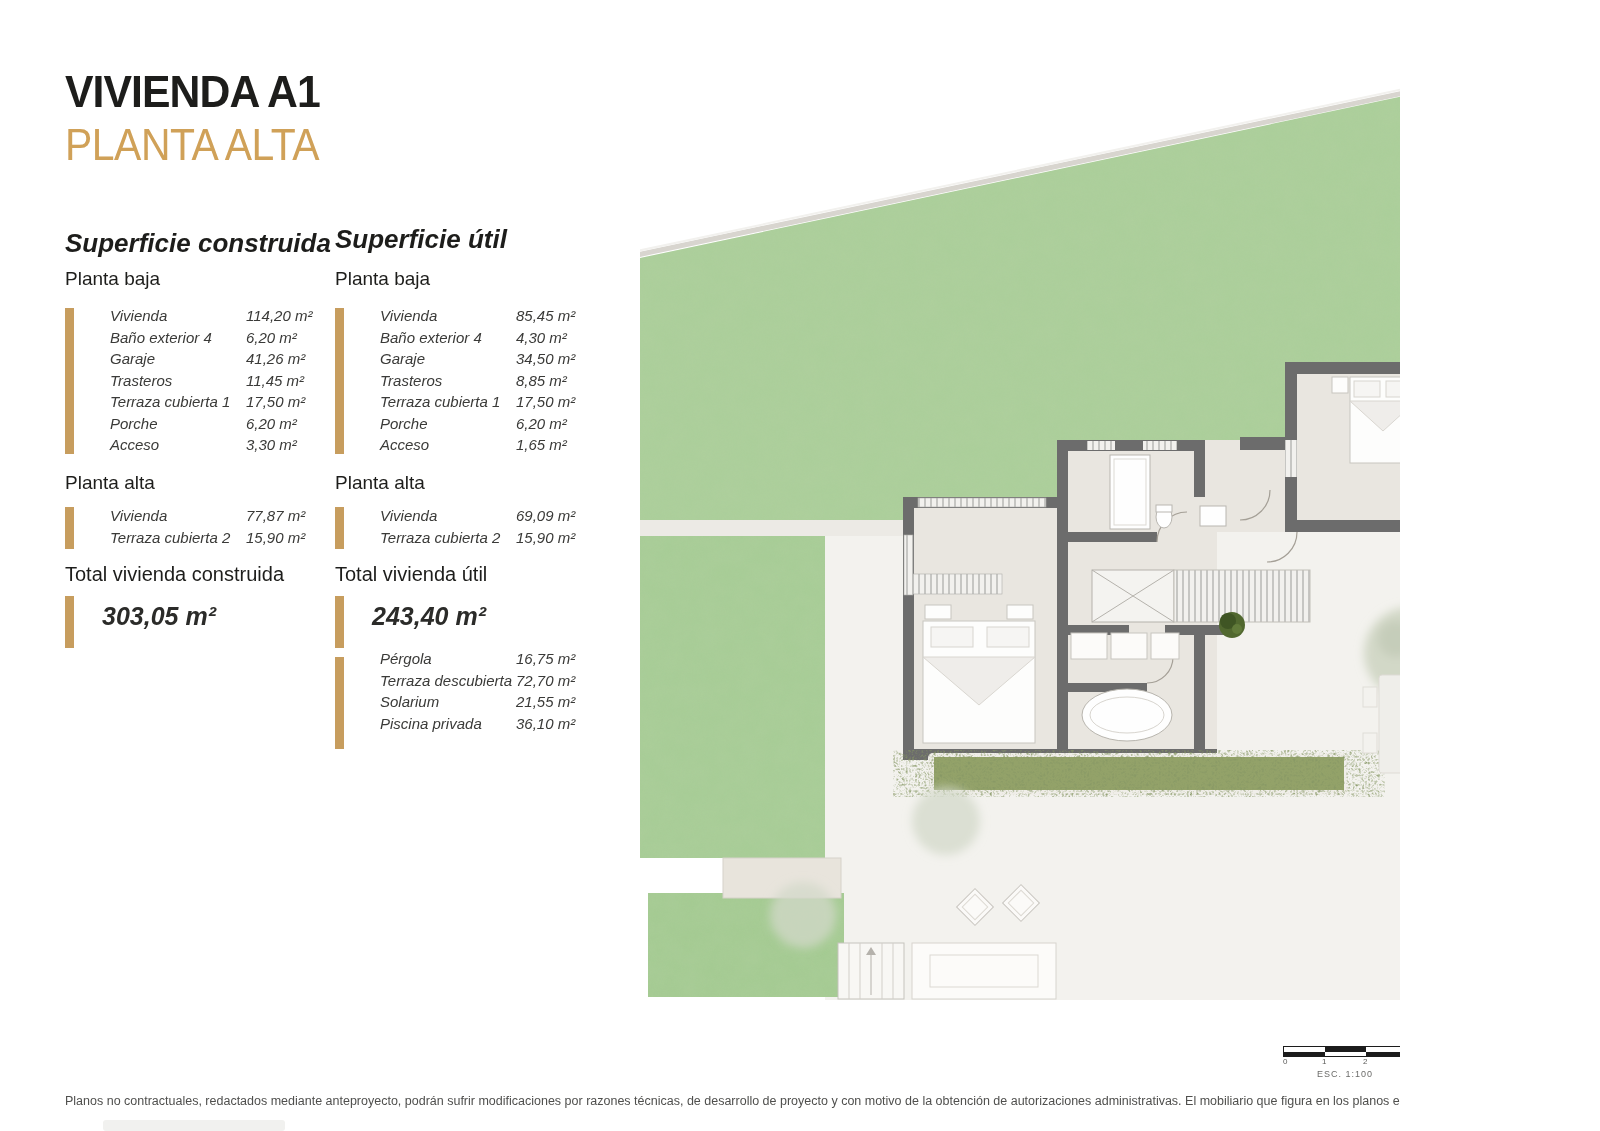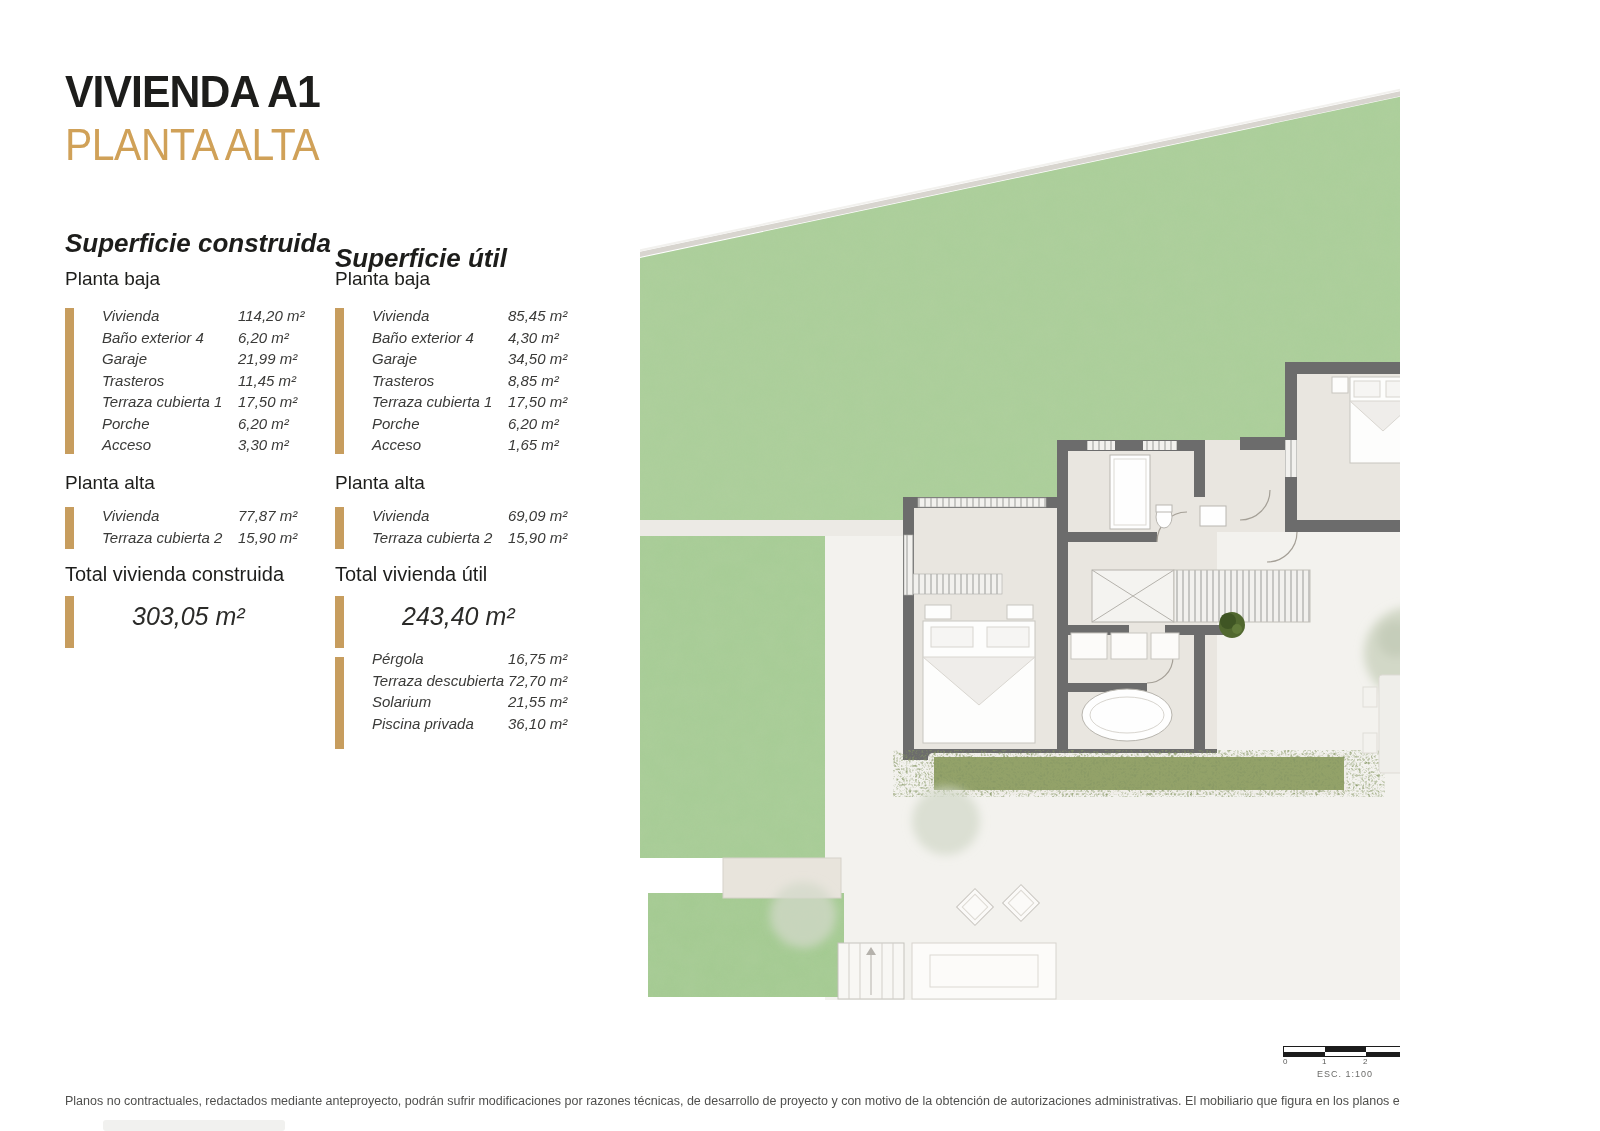--- a/index.html
+++ b/index.html
@@ -9,26 +9,26 @@
   #title{position:absolute;left:65px;top:66px;font-size:45px;font-weight:800;
          letter-spacing:-1px;color:#1d1d1b;transform:scaleX(.95);transform-origin:left top;white-space:nowrap;}
   #subtitle{position:absolute;left:65px;top:120px;font-size:44px;font-weight:400;
             letter-spacing:-.5px;color:#d0a158;transform:scaleX(.93);transform-origin:left top;white-space:nowrap;}
   
   .col{position:absolute;top:0;width:280px;height:800px;}
   #col-construida{left:65px;} #col-util{left:335px;}
   .sec-heading{position:absolute;left:0;font-size:26px;font-weight:700;font-style:italic;color:#1d1d1b;white-space:nowrap;}
   .sub-heading{position:absolute;left:0;font-size:19px;font-weight:400;color:#1d1d1b;white-space:nowrap;text-align:right;}
   .rows{position:absolute;left:0;width:280px;}
-  .row{display:flex;height:21.5px;align-items:center;font-size:15px;font-style:italic;color:#3a3a38;}
+  .row{display:flex;height:21.5px;align-items:center;font-size:15px;font-style:italic;color:#3a3a38;margin-left:8px;}
   .row .lbl{width:136px;padding-left:37px;white-space:nowrap;}
   .row .val{white-space:nowrap;}
   .bar{position:absolute;left:0;width:9px;background:#c79d5e;}
   .total-heading{position:absolute;left:0;font-size:20px;font-weight:400;color:#1d1d1b;white-space:nowrap;}
-  .total-value{position:absolute;left:37px;font-size:25px;font-style:italic;font-weight:400;color:#2b2b29;white-space:nowrap;margin-left:30px;}
+  .total-value{position:absolute;left:37px;font-size:25px;font-style:italic;font-weight:700;color:#2b2b29;white-space:nowrap;}
   
   #footer{position:absolute;left:65px;top:1094px;font-size:12.5px;color:#4f4f4d;white-space:nowrap;letter-spacing:0px;}
   #bottom-tab{position:absolute;left:103px;top:1120px;width:182px;height:11px;background:#f1f1ef;border-radius:3px;}
   
   #plan{position:absolute;left:640px;top:65px;width:864px;height:935px;}
   
   #scalebar{position:absolute;left:1283px;top:1046px;width:250px;height:34px;font-family:"Liberation Sans",sans-serif;}
   #sbar{position:absolute;left:0;top:0;width:205px;height:9px;border:1px solid #1c1c1c;display:flex;background:#fff;}
   .seg{flex:1;display:flex;flex-direction:column;}
   .seg div{flex:1;}
@@ -53,21 +53,21 @@
       <div class="row">
           <span class="lbl">Vivienda</span>
           <span class="val">114,20 m²</span>
         </div>
       <div class="row">
           <span class="lbl">Baño exterior 4</span>
           <span class="val">6,20 m²</span>
         </div>
       <div class="row">
           <span class="lbl">Garaje</span>
-          <span class="val">21,99 m²</span>
+          <span class="val">41,26 m²</span>
         </div>
       <div class="row">
           <span class="lbl">Trasteros</span>
           <span class="val">11,45 m²</span>
         </div>
       <div class="row">
           <span class="lbl">Terraza cubierta 1</span>
           <span class="val">17,50 m²</span>
         </div>
       <div class="row">
@@ -90,21 +90,21 @@
           <span class="lbl">Terraza cubierta 2</span>
           <span class="val">15,90 m²</span>
         </div>
     </div>
     <div class="total-heading" style="top:563px">Total vivienda construida</div>
     <div class="bar" style="top:596px;height:52px"></div>
     <div class="total-value" style="top:602px">303,05 m²</div>
   </div>
 
   <div class="col" id="col-util">
-    <div class="sec-heading" style="top:243px">Superficie útil</div>
+    <div class="sec-heading" style="top:224px">Superficie útil</div>
     <div class="sub-heading" style="top:268px">Planta baja</div>
     <div class="bar" style="top:308px;height:146px"></div>
     <div class="rows" style="top:305px">
       <div class="row">
           <span class="lbl">Vivienda</span>
           <span class="val">85,45 m²</span>
         </div>
       <div class="row">
           <span class="lbl">Baño exterior 4</span>
           <span class="val">4,30 m²</span>

